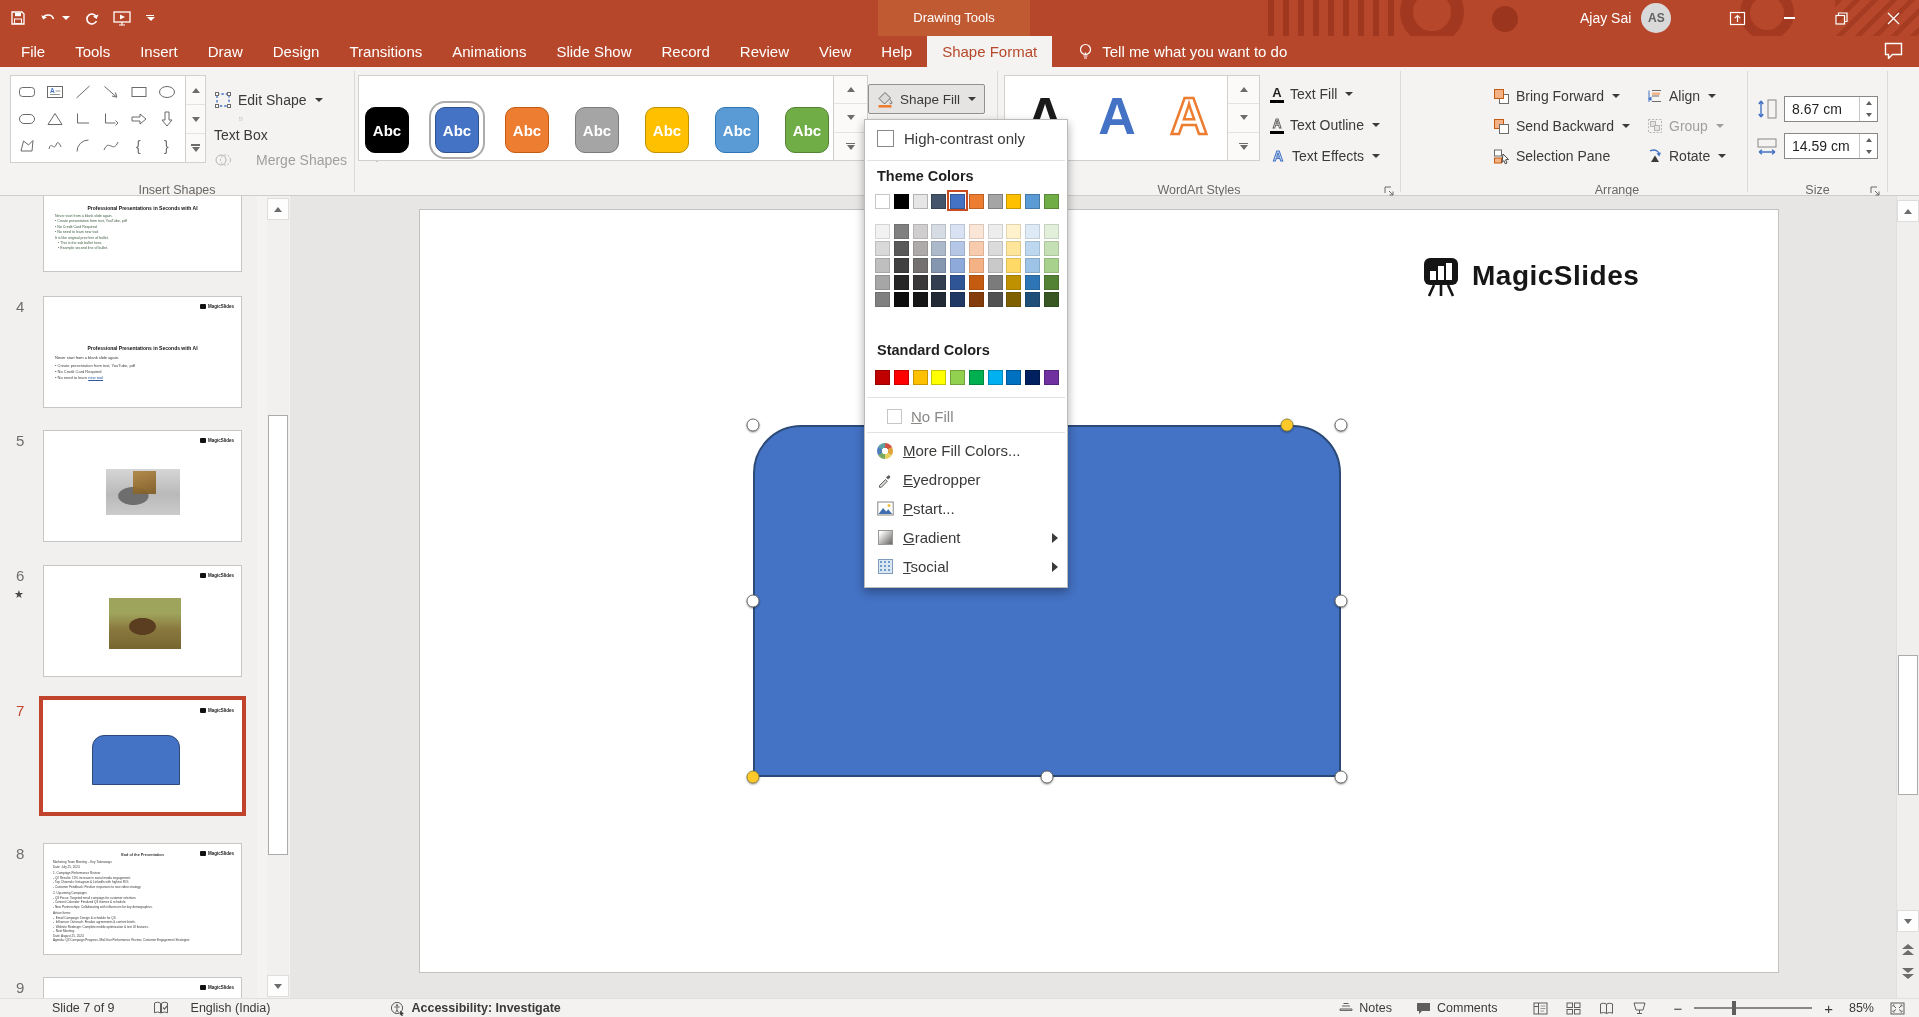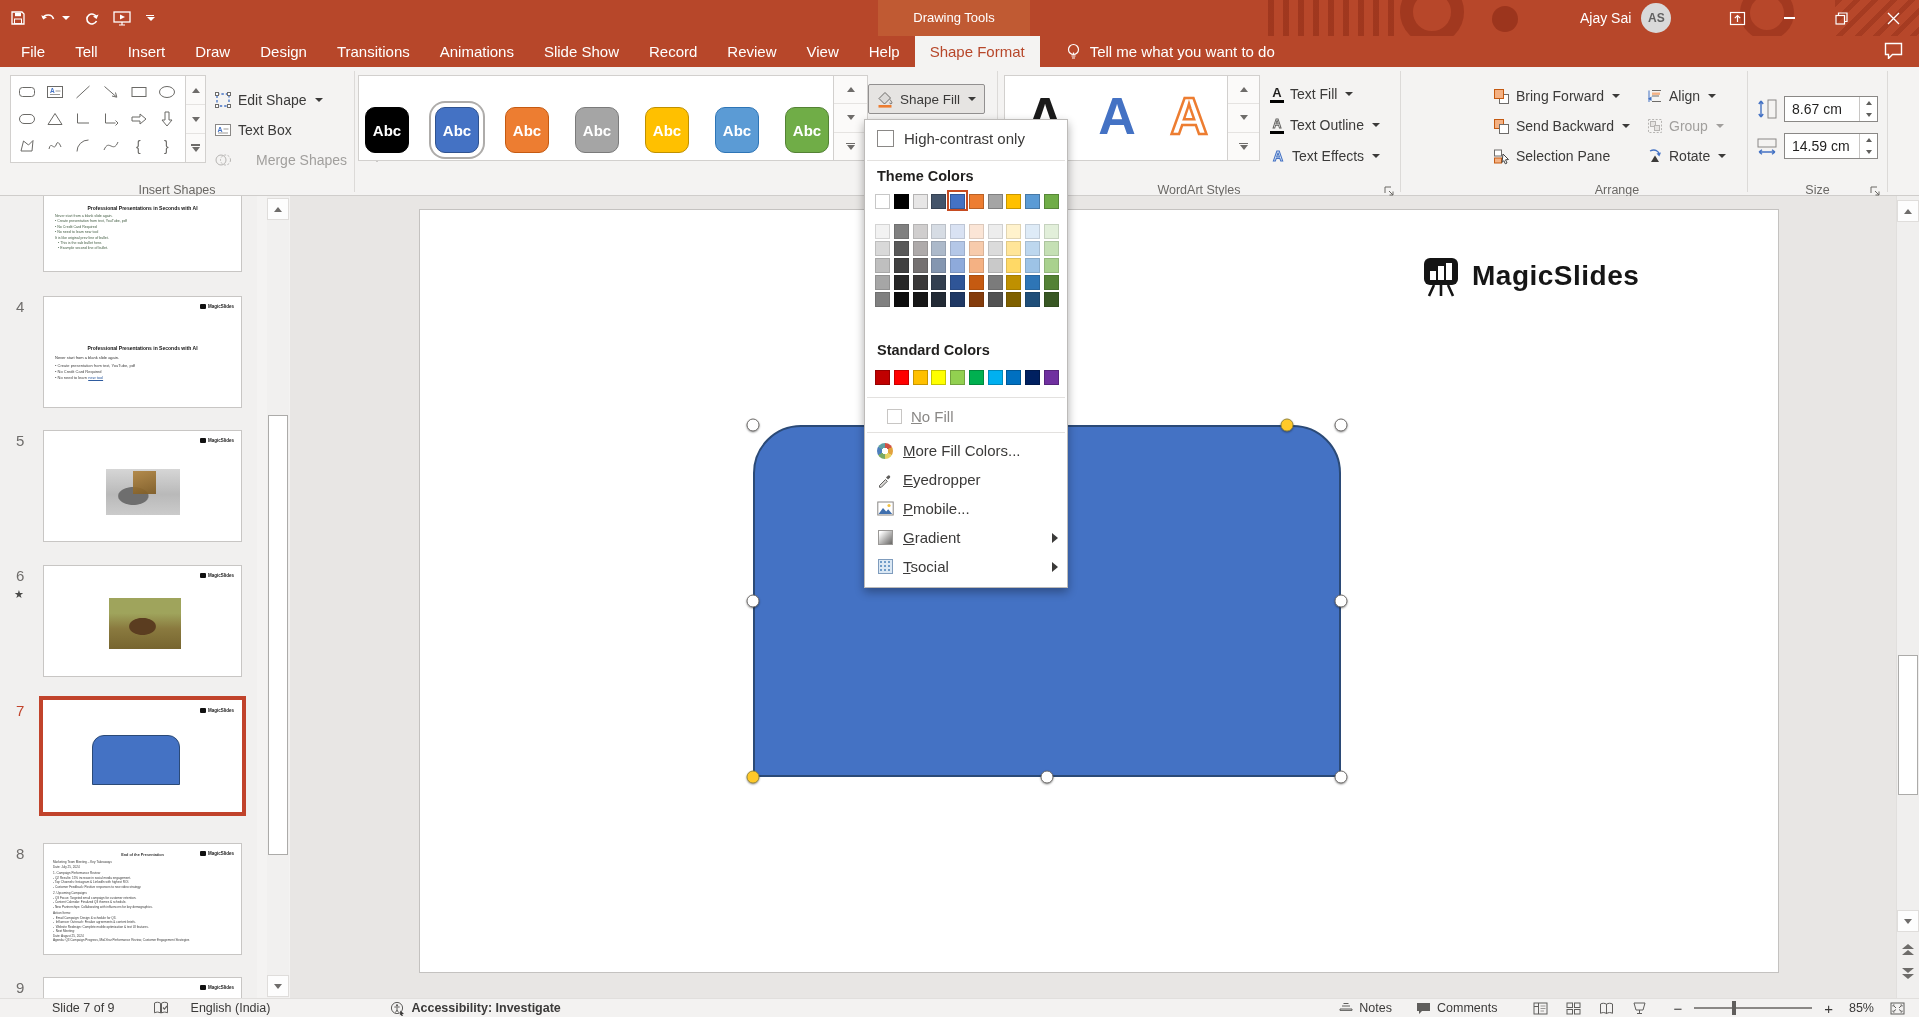--- a/index.html
+++ b/index.html
@@ -203,21 +203,21 @@
       <span class="winbtn">
         <svg width="13" height="13" viewBox="0 0 13 13">
             <path d="M1 1 L12 12 M12 1 L1 12" stroke="#fff" stroke-width="1.3"></path>
           </svg>
       </span>
     </div>
   </div>
 
   <div class="tabbar">
     <span class="tab">File</span>
-    <span class="tab">Tell</span>
+    <span class="tab">Tools</span>
     <span class="tab">Insert</span>
     <span class="tab">Draw</span>
     <span class="tab">Design</span>
     <span class="tab">Transitions</span>
     <span class="tab">Animations</span>
     <span class="tab">Slide Show</span>
     <span class="tab">Record</span>
     <span class="tab">Review</span>
     <span class="tab">View</span>
     <span class="tab">Help</span>
@@ -354,21 +354,21 @@
         <svg width="18" height="18" viewBox="0 0 18 18">
             <rect x="3" y="3" width="12" height="12" fill="none" stroke="#4472C4" stroke-dasharray="2.4 2" stroke-width="1.3"></rect>
             <rect x="1.5" y="1.5" width="3" height="3" fill="#fff" stroke="#6e6c6a"></rect>
             <rect x="13.5" y="1.5" width="3" height="3" fill="#fff" stroke="#6e6c6a"></rect>
             <rect x="1.5" y="13.5" width="3" height="3" fill="#fff" stroke="#6e6c6a"></rect>
             <rect x="13.5" y="13.5" width="3" height="3" fill="#fff" stroke="#6e6c6a"></rect>
           </svg>
         <span>Edit Shape</span>
           <span class="chev"></span>
       </div>
-      <div class="rbtn" style="left:214px;top:46px;">
+      <div class="rbtn" style="left:214px;top:46px;flex-direction:column;">
         <svg width="18" height="18" viewBox="0 0 18 18">
             <rect x="1.5" y="3.5" width="15" height="11" fill="#fff" stroke="#8a8886"></rect>
             <text x="3.5" y="10.5" font-size="7" fill="#4472C4" font-weight="bold">A</text>
             <path d="M9.5 8 h5 M4 12 h10" stroke="#9a9896"></path>
           </svg>
         <span>Text Box</span>
       </div>
       <div class="rbtn disabled" style="left:214px;top:76px;gap:24px;">
         <svg width="18" height="18" viewBox="0 0 18 18">
             <circle cx="7" cy="9" r="5" fill="none" stroke="#B6B4B2"></circle>
@@ -911,21 +911,21 @@
       <span class="lbl"><span class="u">E</span><span>yedropper</span></span>
     </div>
     <div class="fm-item" style="top:374px;">
       <span class="ic">
         <svg width="17" height="15" viewBox="0 0 17 15">
             <rect x="0.8" y="1" width="15.4" height="13" fill="#fff" stroke="#8a8886"></rect>
             <circle cx="12" cy="4.5" r="1.6" fill="#F2C140"></circle>
             <path d="M1.5 13 l4.5-6 3.2 3.6 2-2.3 4 4.7 z" fill="#3f6fae"></path>
           </svg>
       </span>
-      <span class="lbl"><span class="u">P</span><span>mobile...</span></span>
+      <span class="lbl"><span class="u">P</span><span>start...</span></span>
     </div>
     <div class="fm-item" style="top:403px;">
       <span class="ic">
           <span class="gradsq"></span>
         </span>
       <span class="lbl"><span class="u">G</span><span>radient</span></span>
       <span class="subarrow"></span>
     </div>
     <div class="fm-item" style="top:432px;">
       <span class="ic">

